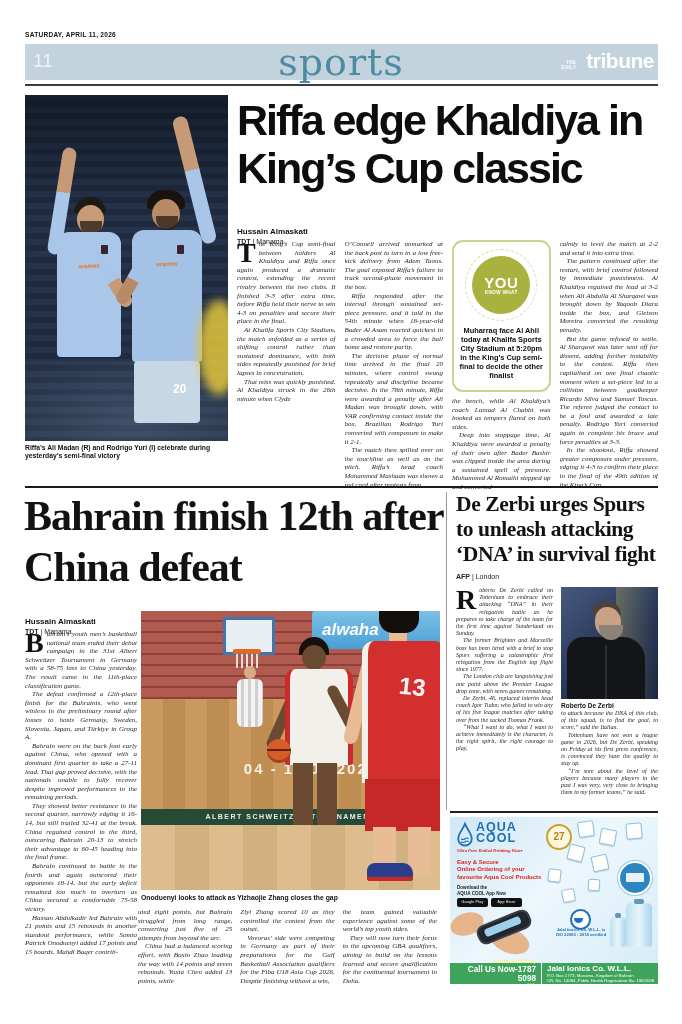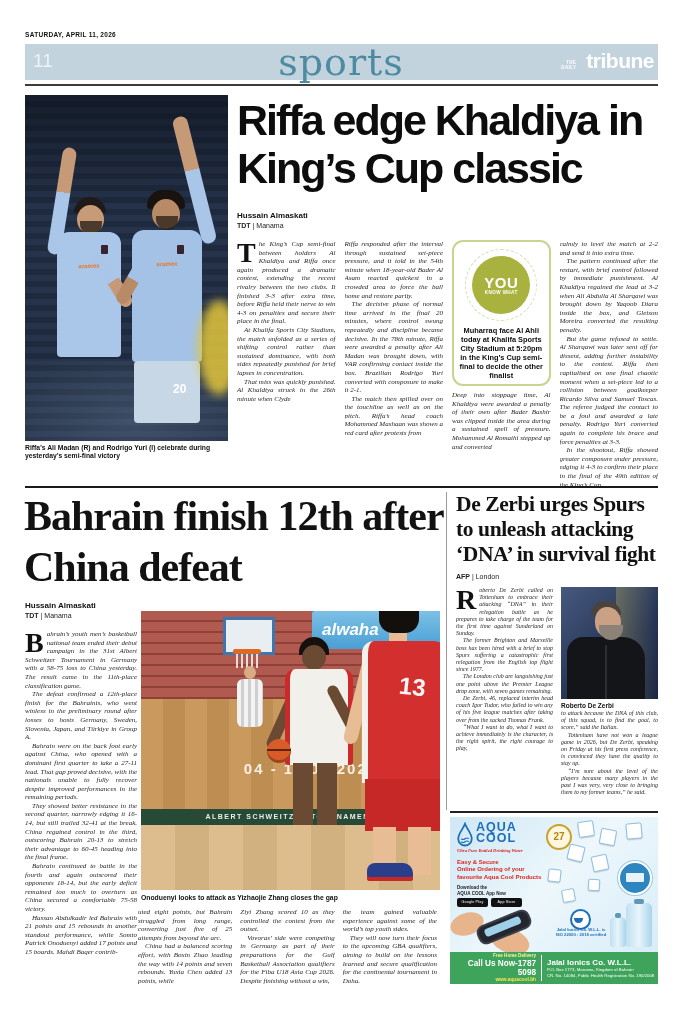--- a/index.html
+++ b/index.html
@@ -17,34 +17,34 @@
   .logo-stack{display:flex;flex-direction:column;align-items:flex-end;color:#fff;
               font:700 4.5px/4.5px "Liberation Sans",sans-serif;letter-spacing:.4px;}
   .logo-main{font:800 21px/18px "Liberation Sans",sans-serif;color:#fff;letter-spacing:-.5px;}
   .band-rule{left:25px;top:84px;width:633px;height:2px;background:#3c3c3c;}
 
   
   .col{font:400 7px/8.6px "Liberation Serif",serif;color:#1f1f1f;text-align:justify;overflow:hidden;}
   .para{margin:0;text-indent:7px;font-style:italic;}
   .para:first-child{text-indent:0;}
   .dropcap::first-letter{float:left;font:700 28px/23px "Liberation Serif",serif;padding:1px 3px 0 0;color:#111;}
-  .byline-name{font:700 8px/10px "Liberation Sans",sans-serif;color:#111;}
+  .byline-name{font:700 8px/10px "Liberation Sans",sans-serif;color:#111;margin-top:16px;}
   .byline-org{font:400 7px/9px "Liberation Sans",sans-serif;color:#222;}
   .byline-org b{font-weight:700;}
   .photo-cap{font:700 6.8px/8.2px "Liberation Sans",sans-serif;color:#111;}
 
   
   .lead-headline{left:237px;top:96px;width:424px;font:800 43px/48px "Liberation Sans",sans-serif;
                  letter-spacing:-2px;color:#0d0d0d;}
   .lead-byline{left:237px;top:211px;}
   .lead-cols{left:237px;top:240px;width:421px;height:270px;display:flex;gap:9px;}
   .lead-cols .col{flex:1;}
 
   
-  .badge{border:2px solid #ccd290;border-radius:11px;padding:7px 4px 4px;background:#fff;margin-bottom:5px;}
+  .badge{border:2px solid #ccd290;border-radius:11px;padding:7px 4px 10px;background:#fff;margin-bottom:5px;}
   .badge-ring{width:70px;height:70px;margin:0 auto 5px;border-radius:50%;border:1px dashed #d4d9a4;
               display:flex;align-items:center;justify-content:center;}
   .badge-circle{width:58px;height:58px;border-radius:50%;background:#a9b23e;color:#fff;
                 display:flex;flex-direction:column;align-items:center;justify-content:center;}
   .badge-you{font:800 15px/15px "Liberation Sans",sans-serif;letter-spacing:.5px;}
   .badge-kw{font:700 4.6px/6px "Liberation Sans",sans-serif;letter-spacing:.4px;}
   .badge-text{font:700 7.4px/9px "Liberation Sans",sans-serif;text-align:center;color:#101010;}
 
   
   .lead-photo{left:25px;top:95px;width:203px;height:346px;overflow:hidden;
@@ -177,21 +177,21 @@
   .ad-phone{position:absolute;left:26px;top:100px;width:52px;height:16px;border-radius:8px;
             background:#23262e;transform:rotate(-22deg);border:2px solid #3a3f4a;}
   .ad-phone:after{content:"";position:absolute;left:6px;top:3px;width:38px;height:8px;background:#9fd0ea;border-radius:3px;}
   .ad-cert{position:absolute;left:96px;top:110px;width:70px;text-align:center;
            font:700 4.2px/5.2px "Liberation Sans",sans-serif;color:#1c6fb8;}
   .ad-cert-globe{position:absolute;left:120px;top:92px;width:17px;height:17px;border-radius:50%;
                  background:#fff;border:2px solid #1c6fb8;}
   .ad-cert-globe:after{content:"";position:absolute;left:2px;top:7px;width:9px;height:5px;border-radius:0 0 6px 6px;background:#1c6fb8;}
   .ad-bottle{position:absolute;background:linear-gradient(90deg,#bfe0f0,#e8f5fb 50%,#a9d4ea);border-radius:5px 5px 3px 3px;}
   .ad-bottle:after{content:"";position:absolute;left:30%;top:-4px;width:40%;height:5px;background:#5f97b8;border-radius:2px;}
-  .ad-strip{position:absolute;left:0;bottom:0;width:100%;height:32px;background:#3fa45b;
+  .ad-strip{position:absolute;left:0;bottom:0;width:100%;height:21px;background:#3fa45b;
             display:flex;align-items:center;color:#fff;}
   .ad-strip-left{width:86px;text-align:right;padding-right:5px;}
   .ad-strip-div{width:1px;height:26px;background:#fff;}
   .ad-strip-right{flex:1;padding-left:5px;}
   .ad-free{font:700 4.6px/6px "Liberation Sans",sans-serif;color:#fdf29a;}
   .ad-phone-no{font:800 8.2px/9px "Liberation Sans",sans-serif;}
   .ad-web{font:700 4.8px/6px "Liberation Sans",sans-serif;color:#ffe24a;}
   .ad-company{font:800 8px/9px "Liberation Sans",sans-serif;}
   .ad-addr{font:400 4.3px/5.4px "Liberation Sans",sans-serif;}
 </style>
@@ -243,35 +243,37 @@
     <div class="byline-name">Hussain Almaskati</div>
     <div class="byline-org"><b>TDT</b><span> | Manama</span></div>
   </div>
   <div class="abs lead-cols">
     <div class="col">
         <p class="para dropcap">The King’s Cup semi-final between holders Al Khaldiya and Riffa once again produced a dramatic contest, extending the recent rivalry between the two clubs. It finished 3-3 after extra time, before Riffa held their nerve to win 4-3 on penalties and secure their place in the final.</p>
         <p class="para">At Khalifa Sports City Stadium, the match unfolded as a series of shifting control rather than sustained dominance, with both sides repeatedly punished for brief lapses in concentration.</p>
         <p class="para">That miss was quickly punished. Al Khaldiya struck in the 26th minute when Clyde</p>
       </div>
     <div class="col">
+        <p class="para">O’Connell arrived unmarked at the back post to turn in a low free-kick delivery from Adem Taous. The goal exposed Riffa’s failure to track second-phase movement in the box.</p>
         <p class="para">Riffa responded after the interval through sustained set-piece pressure, and it told in the 54th minute when 18-year-old Bader Al Asam reacted quickest in a crowded area to force the ball home and restore parity.</p>
         <p class="para">The decisive phase of normal time arrived in the final 20 minutes, where control swung repeatedly and discipline became decisive. In the 78th minute, Riffa were awarded a penalty after Ali Madan was brought down, with VAR confirming contact inside the box. Brazilian Rodrigo Yuri converted with composure to make it 2-1.</p>
         <p class="para">The match then spilled over on the touchline as well as on the pitch. Riffa’s head coach Mohammed Mashaan was shown a red card after protests from</p>
       </div>
     <div class="col">
       <div class="badge">
         <div class="badge-ring">
           <div class="badge-circle">
             <span class="badge-you">YOU</span>
             <span class="badge-kw">KNOW WHAT</span>
           </div>
         </div>
         <div class="badge-text">Muharraq face Al Ahli today at Khalifa Sports City Stadium at 5:20pm in the King’s Cup semi-final to decide the other finalist</div>
       </div>
       <div>
+          <p class="para">the bench, while Al Khaldiya’s coach Lassad Al Chabbi was booked as tempers flared on both sides.</p>
           <p class="para">Deep into stoppage time, Al Khaldiya were awarded a penalty of their own after Bader Bashir was clipped inside the area during a sustained spell of pressure. Mohammed Al Romaihi stepped up and converted</p>
         </div>
     </div>
     <div class="col">
         <p class="para">calmly to level the match at 2-2 and send it into extra time.</p>
         <p class="para">The pattern continued after the restart, with brief control followed by immediate punishment. Al Khaldiya regained the lead at 3-2 when Ali Abdulla Al Sharqawi was brought down by Yaqoob Diara inside the box, and Gleison Moreira converted the resulting penalty.</p>
         <p class="para">But the game refused to settle. Al Sharqawi was later sent off for dissent, adding further instability to the contest. Riffa then capitalised on one final chaotic moment when a set-piece led to a collision between goalkeeper Ricardo Silva and Samuel Toscas. The referee judged the contact to be a foul and awarded a late penalty. Rodrigo Yuri converted again to complete his brace and force penalties at 3-3.</p>
         <p class="para">In the shootout, Riffa showed greater composure under pressure, edging it 4-3 to confirm their place in the final of the 49th edition of the King’s Cup.</p>
       </div>
   </div>

